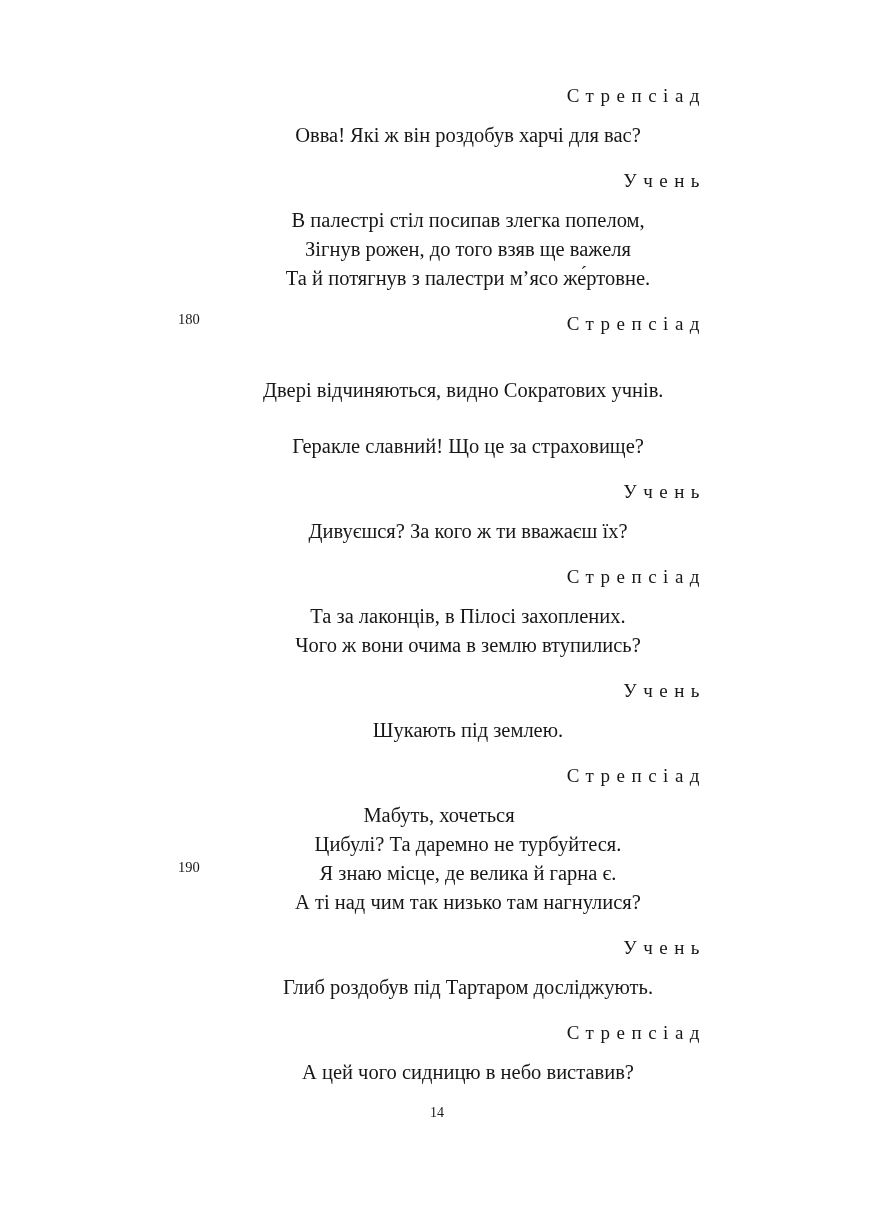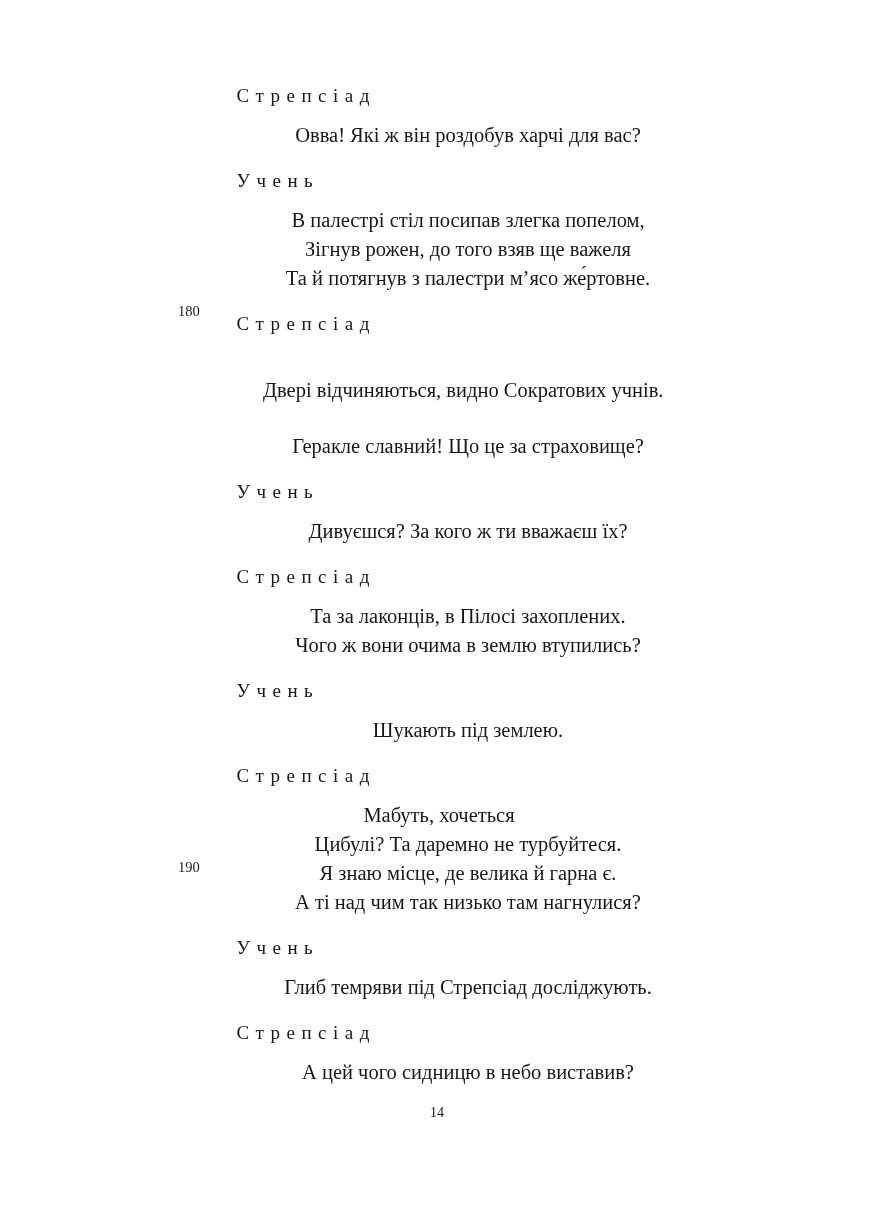--- a/index.html
+++ b/index.html
@@ -23,21 +23,21 @@
   
   .text-column {
     position: absolute;
     left: 230px;
     top: 86px;
     width: 476px;
   }
 
   
   .speaker {
-    text-align: left;
+    text-align: right;
     font-size: 19px;
     line-height: 1;
     letter-spacing: 6.5px;
     text-indent: 6.5px;
     font-weight: normal;
     white-space: nowrap;
     margin: 0;
   }
 
   
@@ -147,30 +147,30 @@
       <div class="verse">
         <div class="verse-line continuation">Мабуть, хочеться</div>
         <div class="verse-line">Цибулі? Та даремно не турбуйтеся.</div>
         <div class="verse-line">Я знаю місце, де велика й гарна є.</div>
         <div class="verse-line">А ті над чим так низько там нагнулися?</div>
       </div>
       <div class="gap-before-speaker"></div>
       <div class="speaker">Учень</div>
       <div class="gap-after-speaker"></div>
       <div class="verse">
-        <div class="verse-line">Глиб темряви під Стрепсіад досліджують.</div>
+        <div class="verse-line">Глиб роздобув під Тартаром досліджують.</div>
       </div>
       <div class="gap-before-speaker"></div>
       <div class="speaker">Стрепсіад</div>
       <div class="gap-after-speaker"></div>
       <div class="verse">
         <div class="verse-line">А цей чого сидницю в небо виставив?</div>
       </div>
     </div>
 
   <div class="line-numbers-layer">
-      <div class="line-number" style="top: 304px;">180</div>
+      <div class="line-number" style="top: 312px;">180</div>
       <div class="line-number" style="top: 860px;">190</div>
     </div>
 
   <div class="folio">14</div>
 
 </div>
 
 </body></html>

